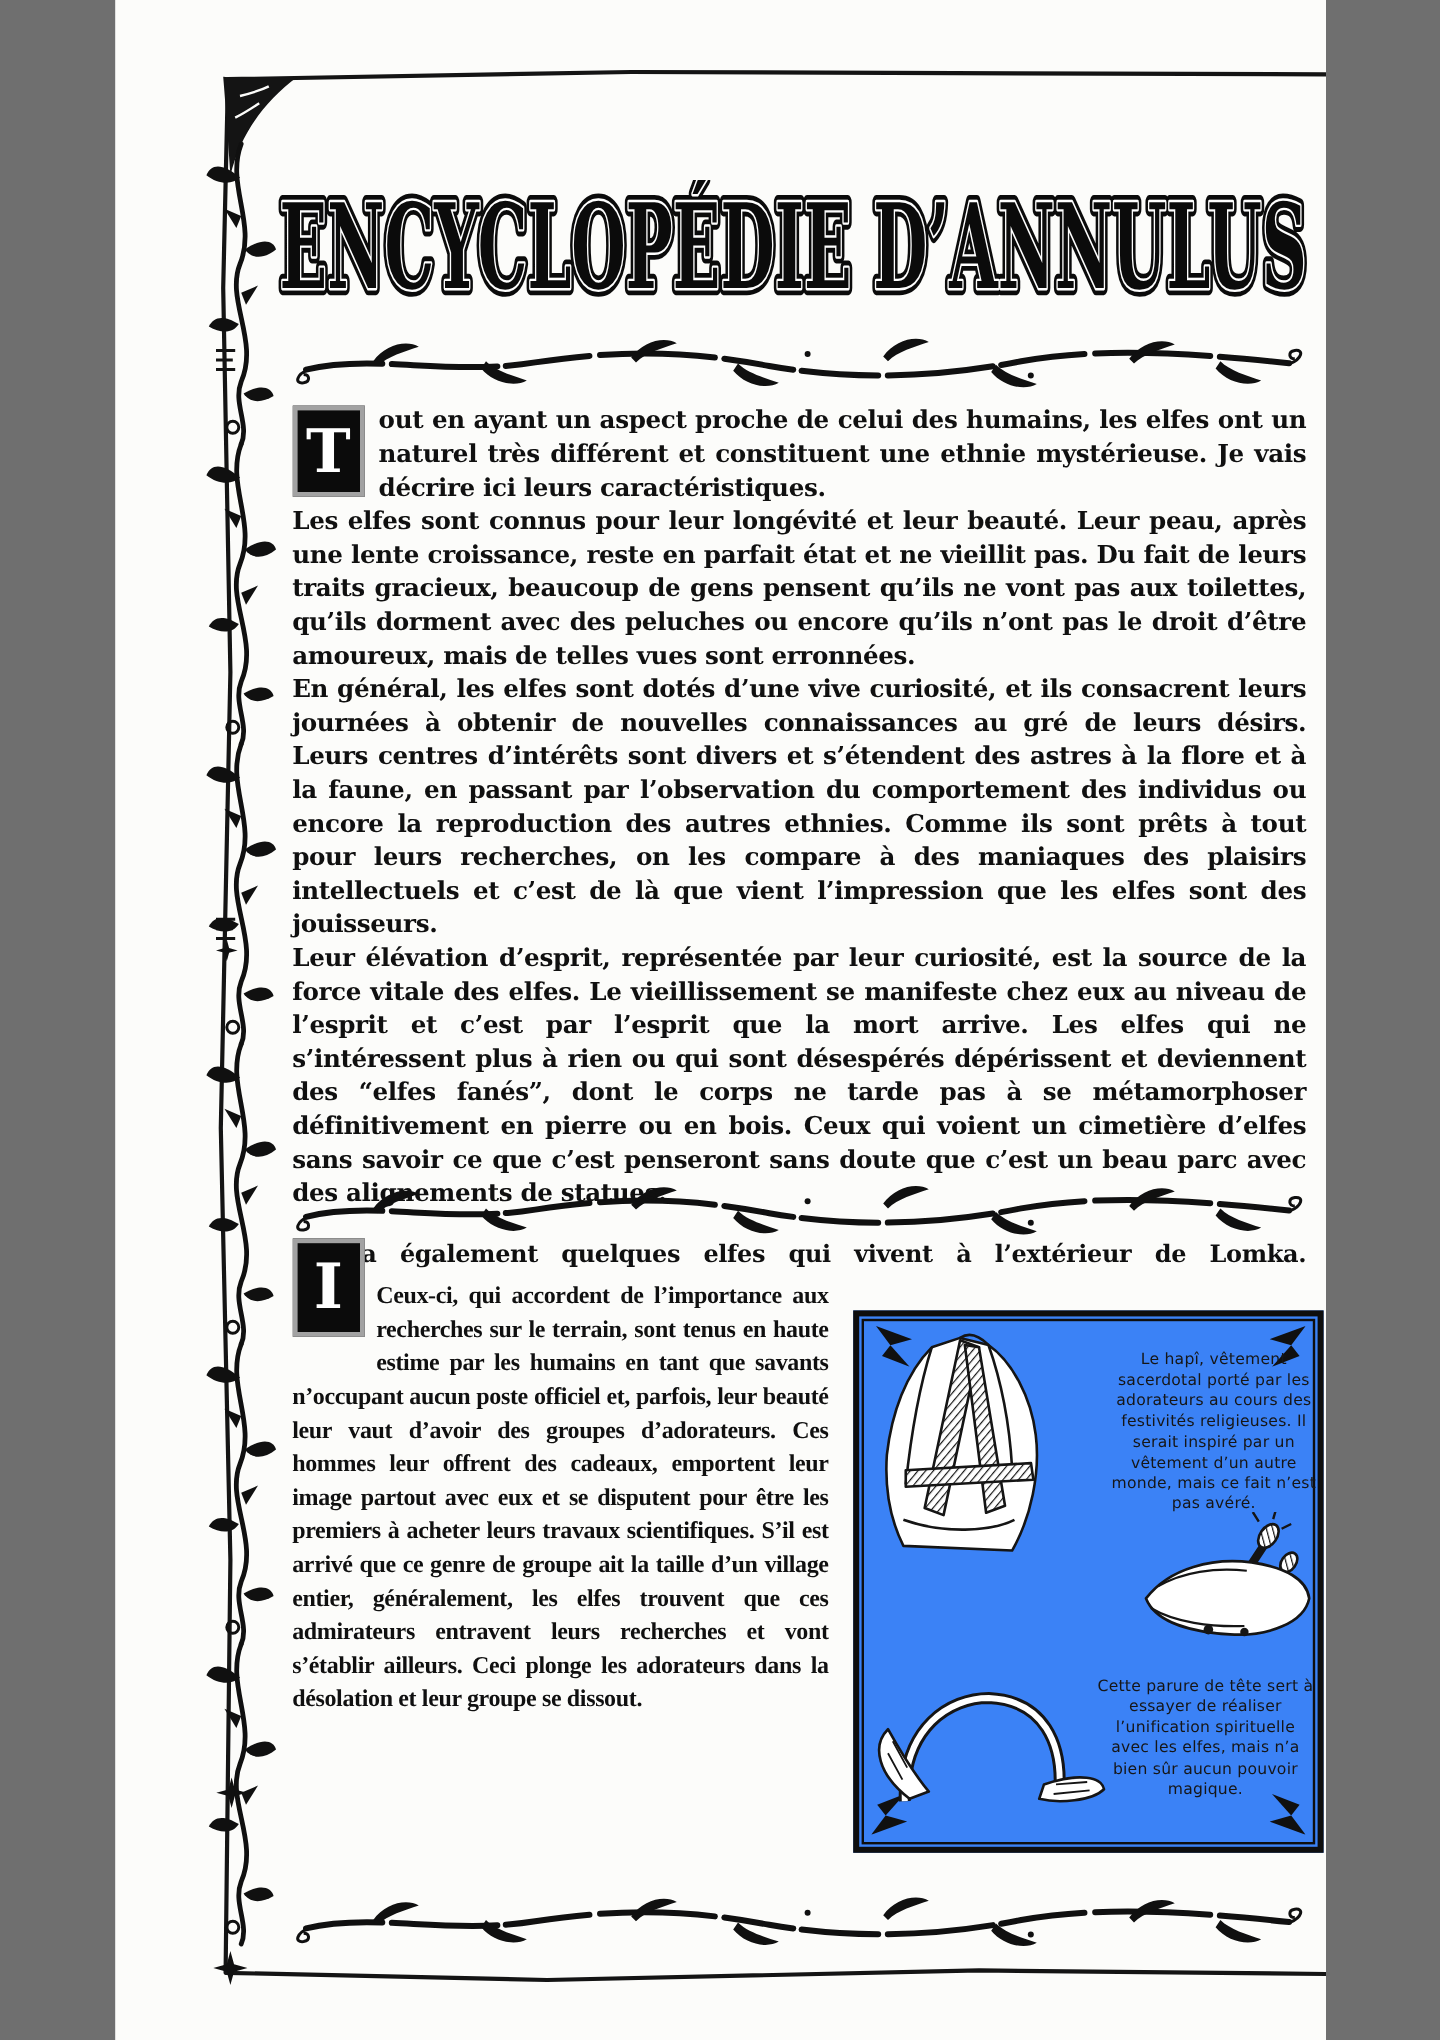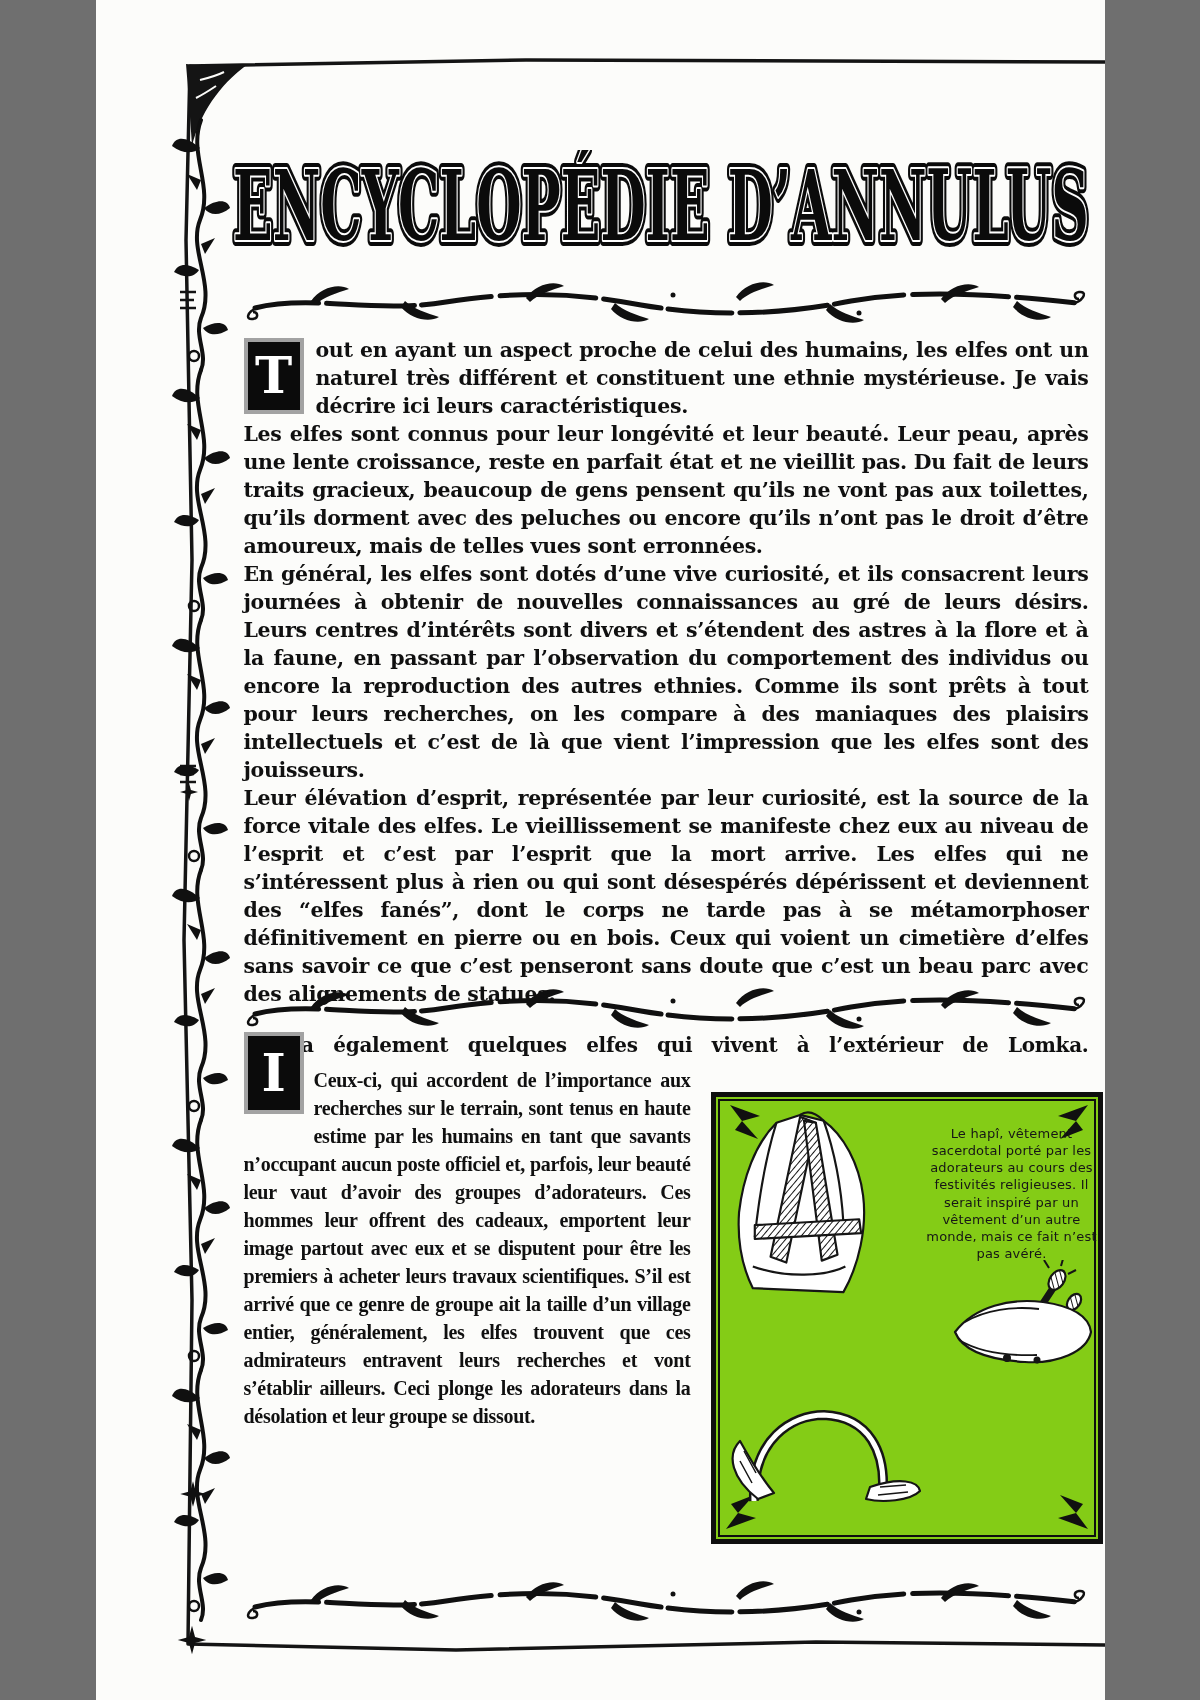--- a/index.html
+++ b/index.html
@@ -15,21 +15,21 @@
   #s2-intro{line-height:30px;text-align:justify;text-align-last:justify;}
   #s2-body{width:447px;margin-top:6px;font-family:Liberation Serif, serif;}
   .cap-spacer{float:left;width:70px;height:58px;}
   
   .dropcap{background:#0b0b0b;color:#fff;border:4px solid #a2a2a2;box-sizing:border-box;
            display:flex;align-items:center;justify-content:center;
            font-family:"DejaVu Serif",serif;font-weight:bold;}
   #cap-t{float:left;width:60px;height:76px;font-size:50px;margin:2px 12px 2px 0;}
   #cap-i{position:absolute;left:0;top:2px;width:60px;height:82px;font-size:52px;}
   
-  #figbox{left:615px;top:1092px;width:392px;height:452px;border:5px solid #0e0e0e;background:#84cc16;box-sizing:border-box;}
+  #figbox{left:615px;top:1092px;width:392px;height:452px;border:5px solid #0e0e0e;background:#3b82f6;box-sizing:border-box;}
   #figbox .innerline{position:absolute;inset:2px;border:2px solid #0e0e0e;pointer-events:none;}
   .figcap{position:absolute;font-family:"DejaVu Sans",sans-serif;font-size:13px;line-height:1.32;
           text-align:center;color:#161616;letter-spacing:0.2px;}
   .rune{position:absolute;width:30px;height:34px;}
   
   .divider{position:absolute;left:145px;width:850px;height:34px;overflow:visible;}
   .vine{position:absolute;top:120px;width:54px;height:1500px;overflow:visible;}
   .vine.left{left:78px;}
   .vine.right{left:1068px;transform:scaleX(-1);}
   #border-art{left:0;top:0;pointer-events:none;}
@@ -188,15 +188,16 @@
       <g fill="#ffffff" stroke="#151515" stroke-linejoin="round">
         <path d="M32,102 C30,40 70,16 102,16 C146,18 166,52 160,102" fill="none" stroke-width="10"></path>
         <path d="M32,102 C30,40 70,16 102,16 C146,18 166,52 160,102" fill="none" stroke="#ffffff" stroke-width="5"></path>
         <path d="M36,100 C10,80 4,56 18,42 C28,60 42,82 52,94 Z" stroke-width="2.2"></path>
         <path d="M22,52 L34,74 M18,62 L30,84" stroke-width="1.5" fill="none"></path>
         <path d="M148,88 C178,78 196,82 198,92 C188,102 160,104 144,100 Z" stroke-width="2.2"></path>
         <path d="M158,88 L184,86 M156,96 L186,93" stroke-width="1.5" fill="none"></path>
       </g>
     </svg>
 
+    <div class="figcap" style="left:198px;top:300px;width:182px">Cette parure de tête sert à essayer de réaliser l’unification spirituelle avec les elfes, mais n’a bien sûr aucun pouvoir magique.</div>
   </div>
 
 </div>
 
 </body></html>

